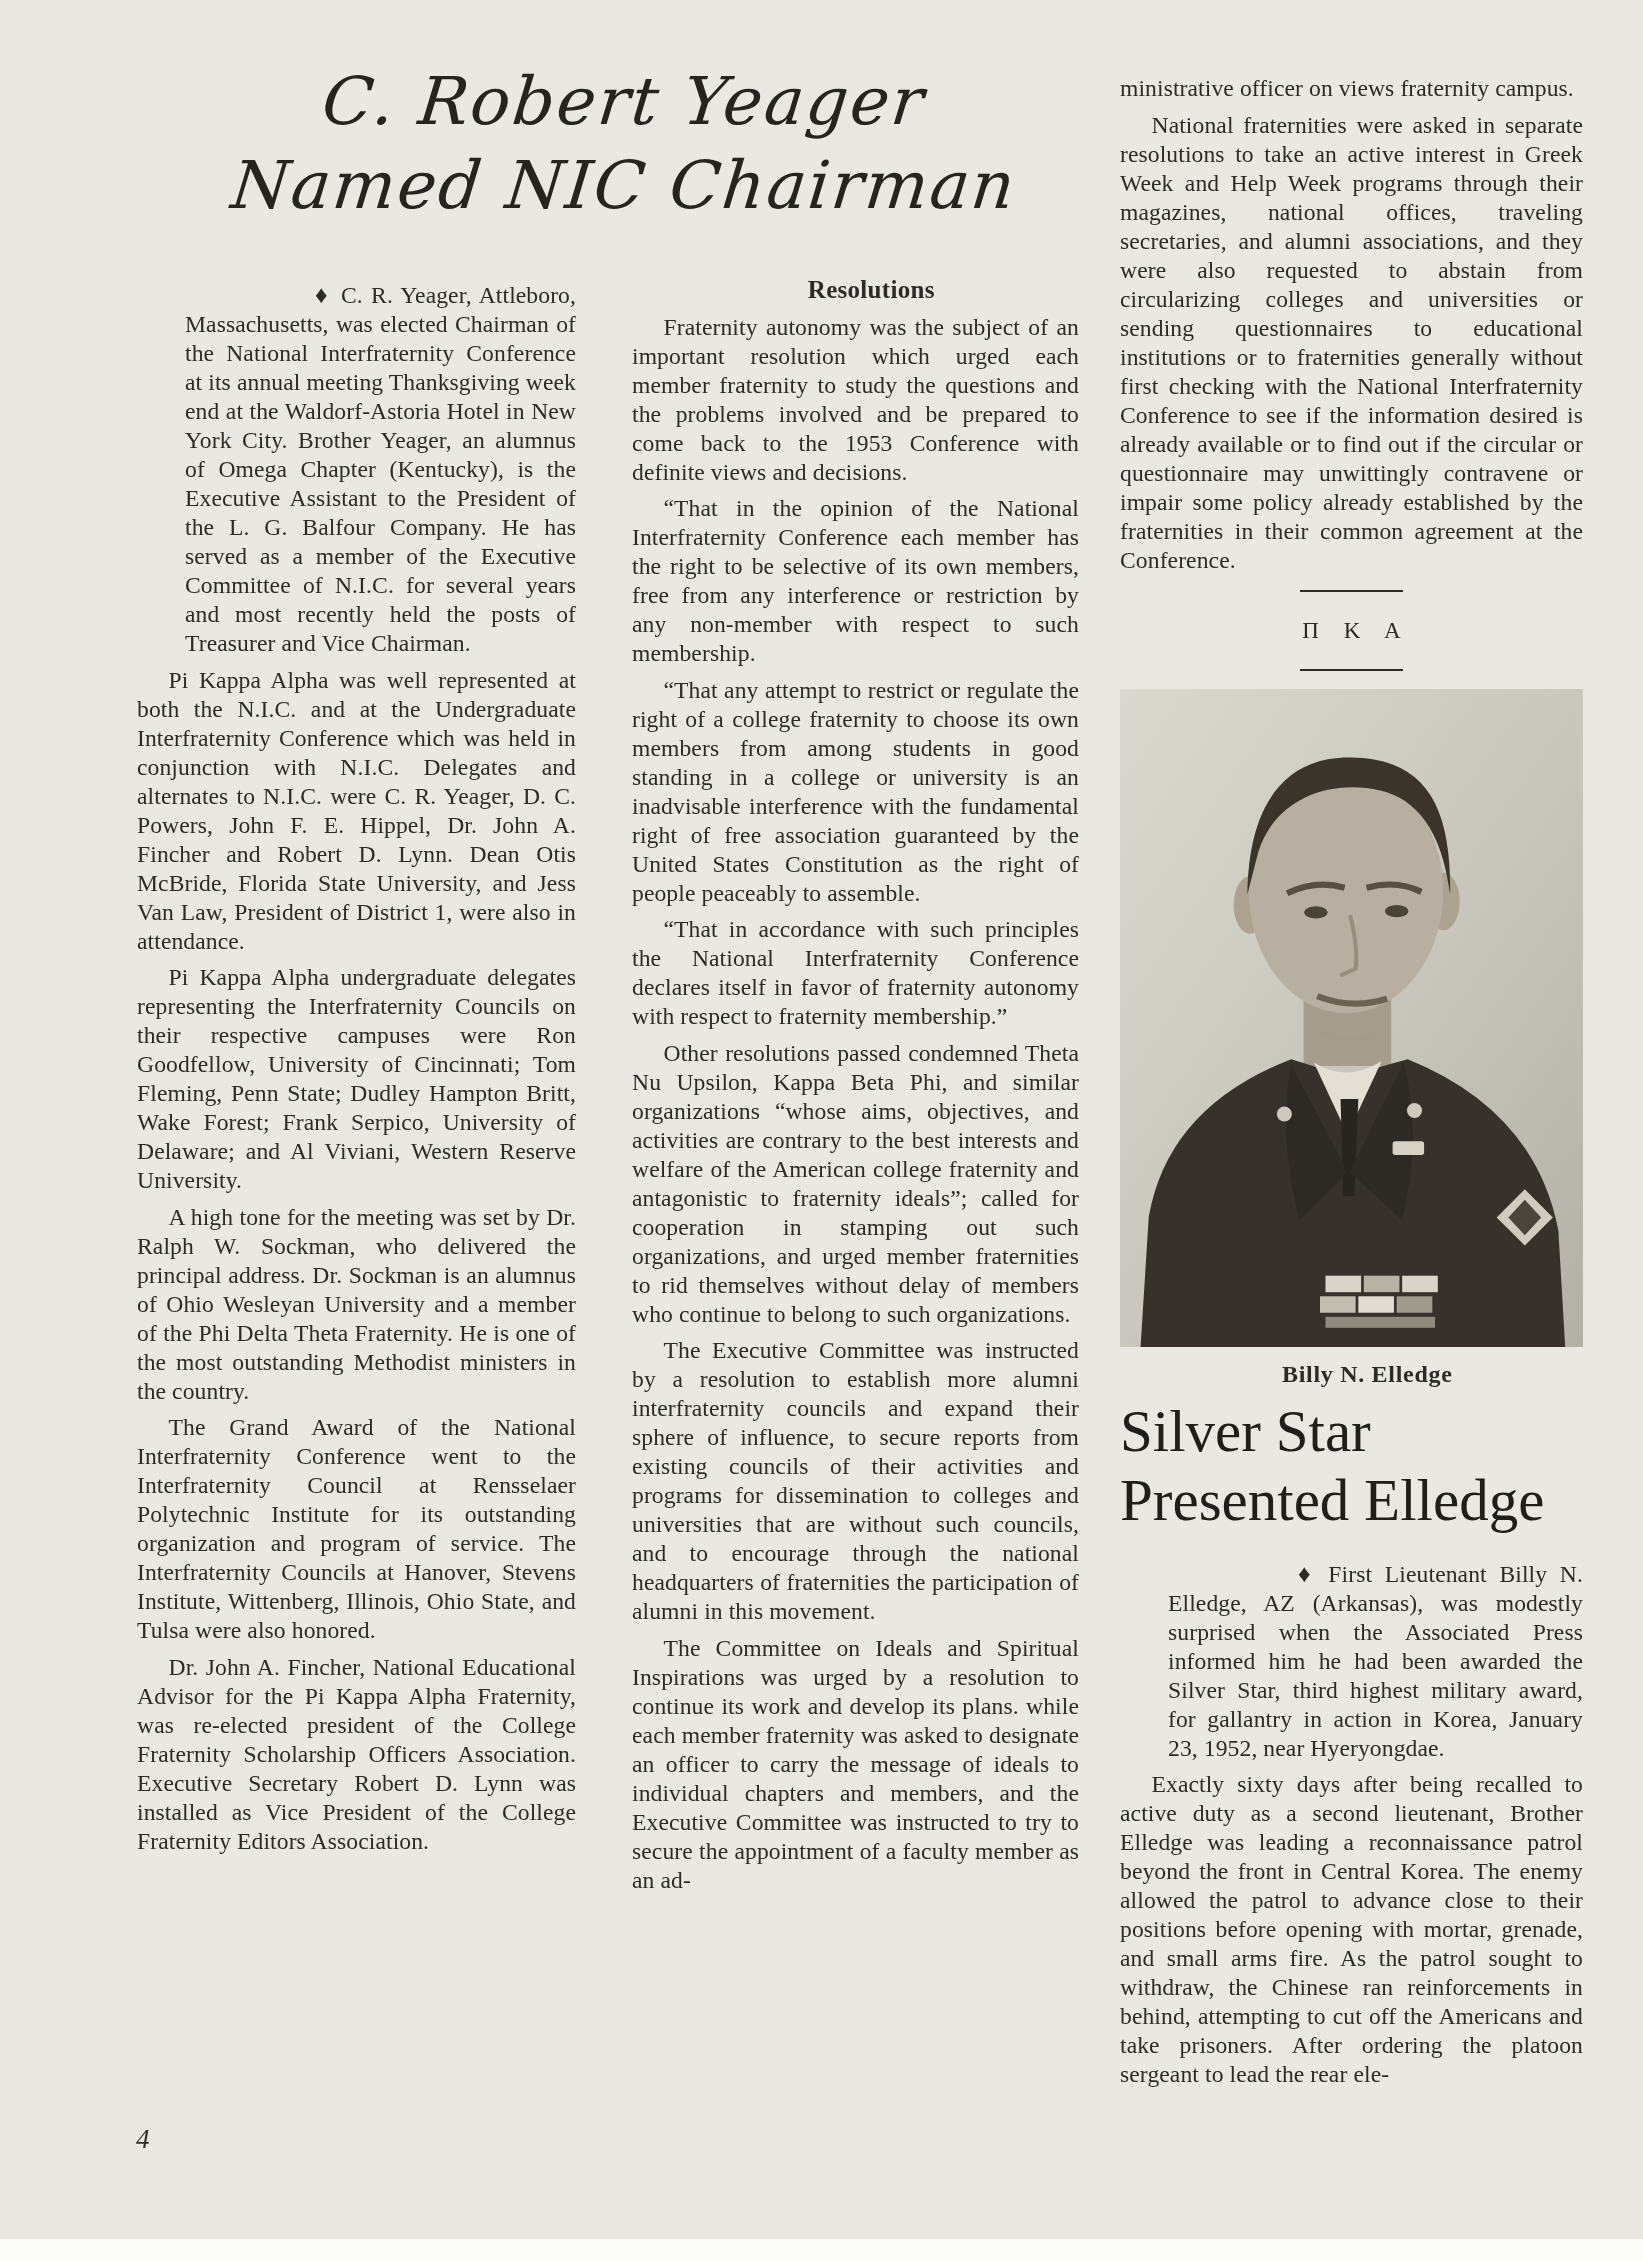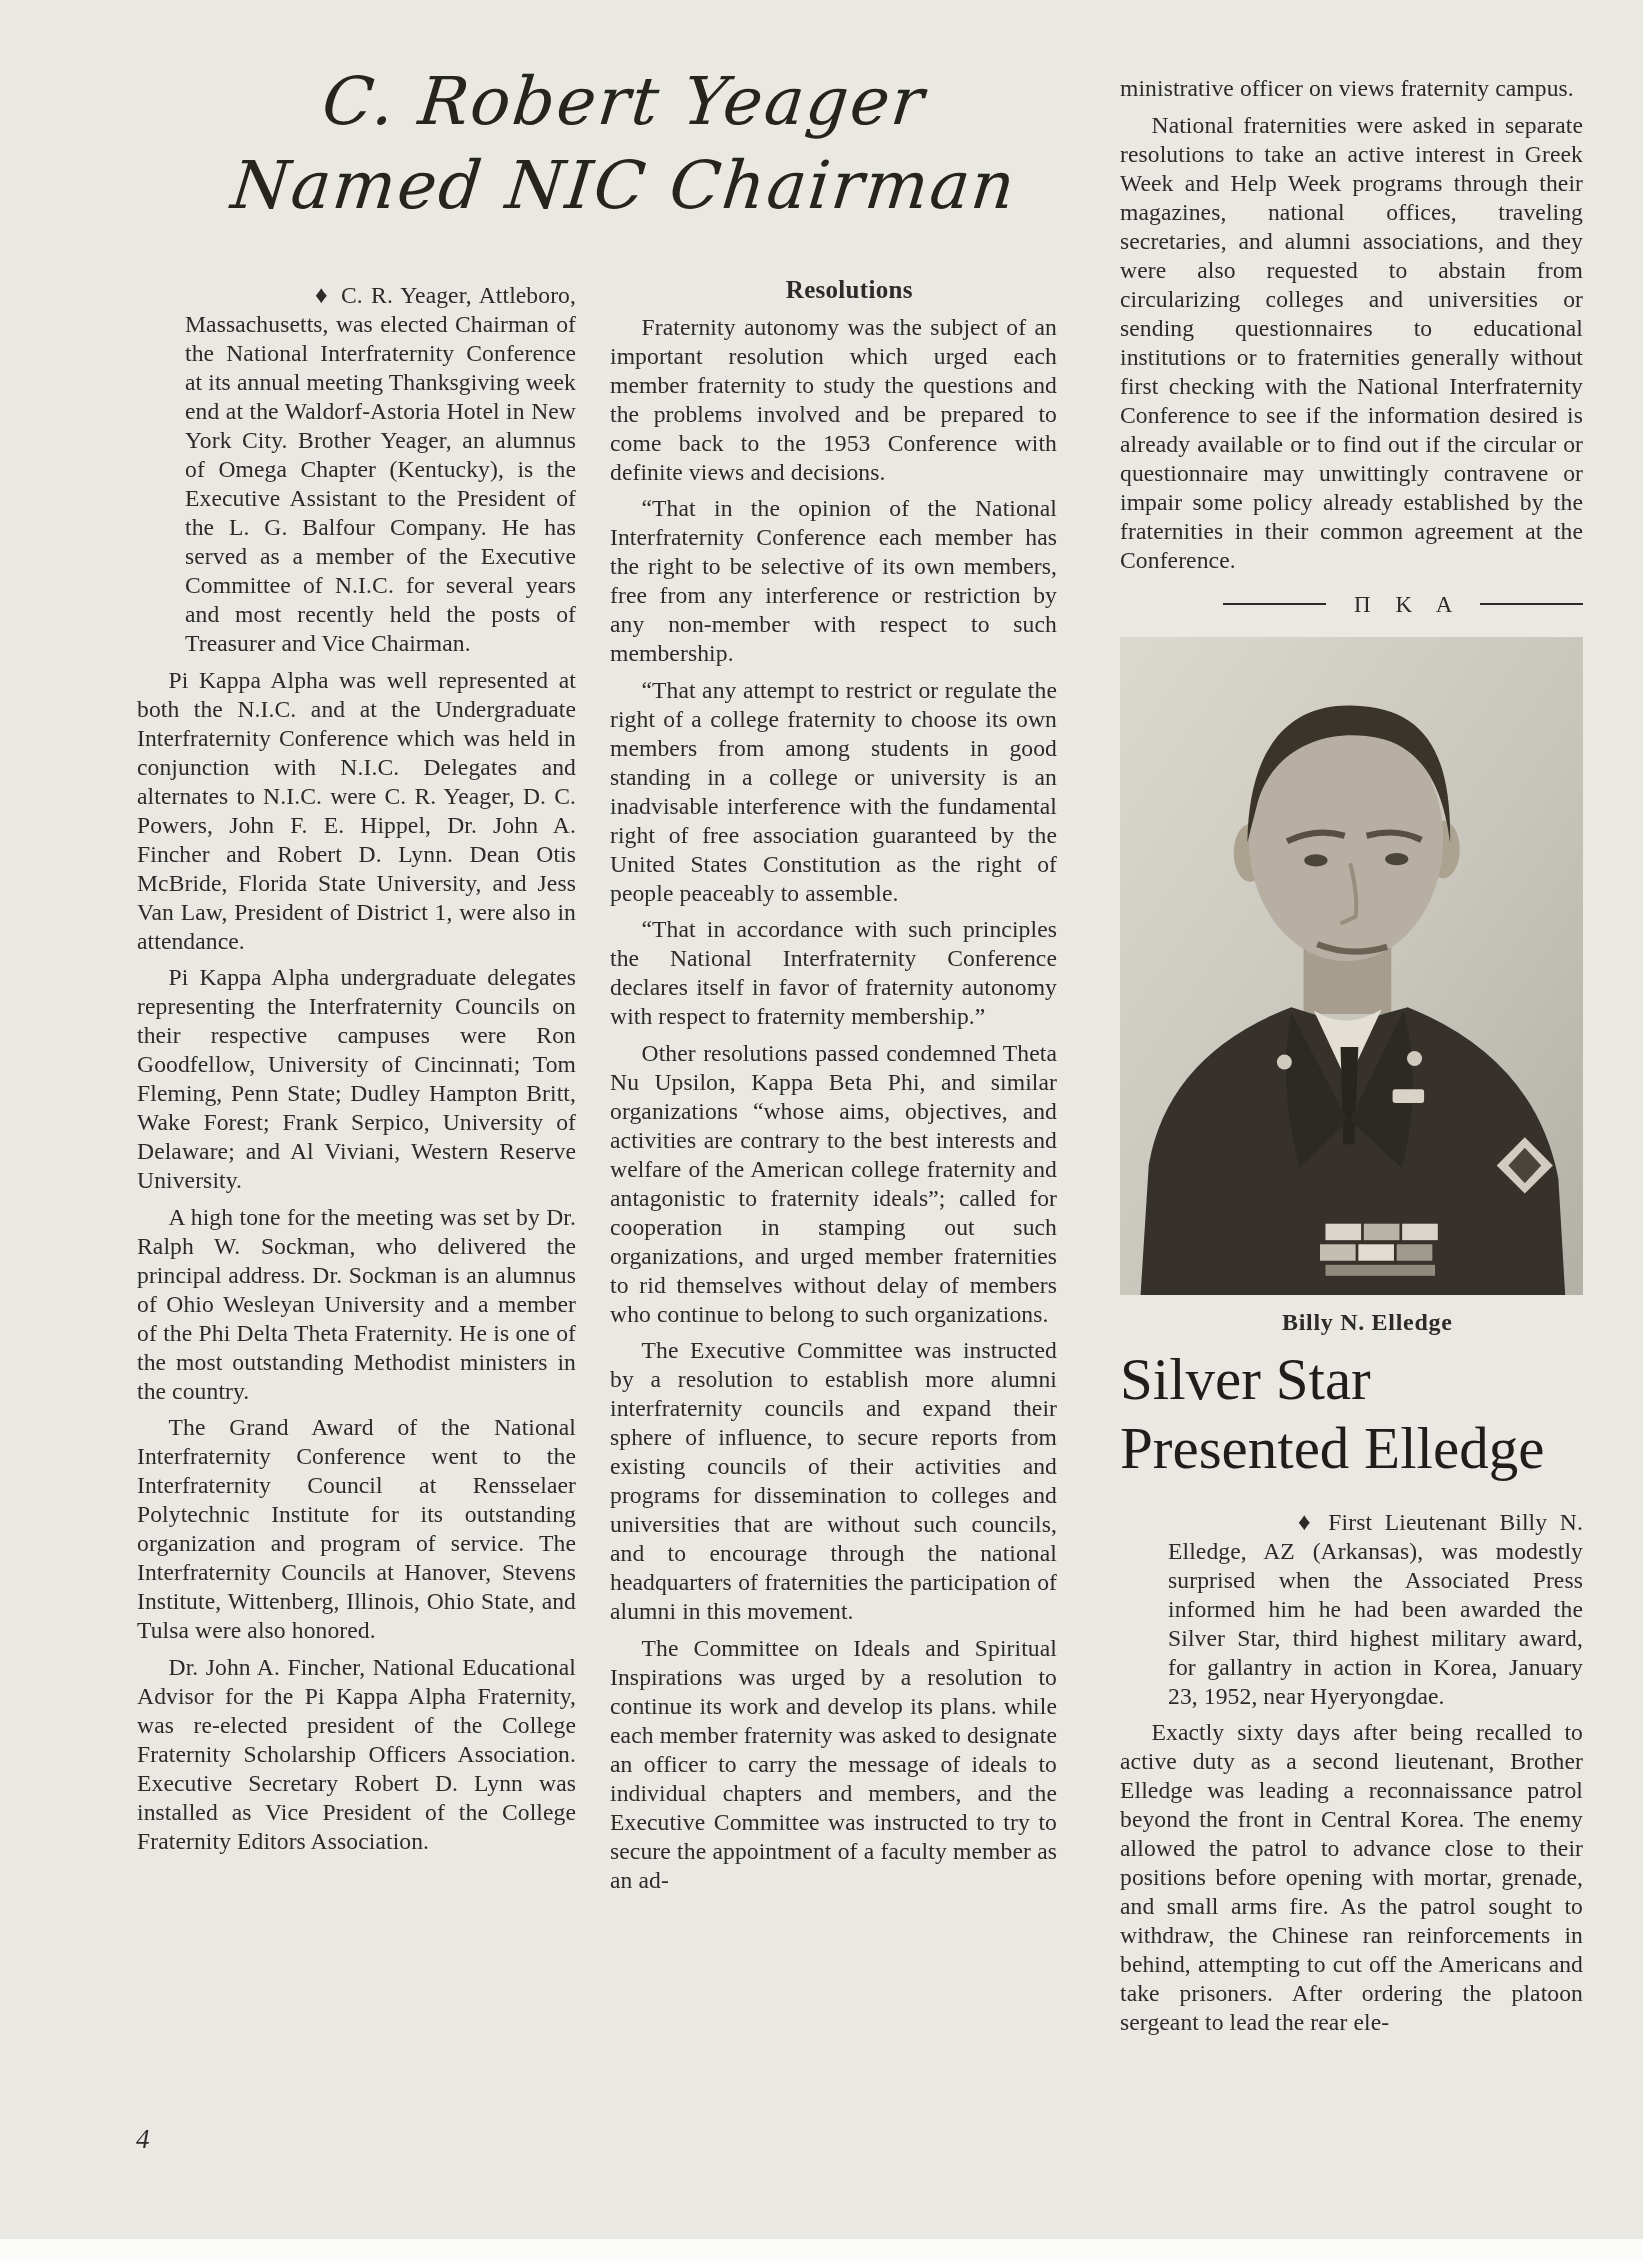--- a/index.html
+++ b/index.html
@@ -20,37 +20,38 @@
   .title-line1{font-size:66px;line-height:1.28;letter-spacing:2.1px;transform:skewX(-6deg);}
   .title-line2{font-size:66px;line-height:1.28;letter-spacing:2.1px;transform:skewX(-6deg);}
 
   
   .col{
     position:absolute;
     font-size:23.6px;line-height:29px;text-align:justify;
     letter-spacing:0.1px;
   }
   #col1{left:137px;top:280px;width:439px;}
-  #col2{left:610px;top:275px;width:447px;}
+  #col2{left:632px;top:275px;width:447px;}
   #col3{left:1120px;top:74px;width:463px;}
 
   .col p{margin:0 0 7.5px 0;text-indent:31.5px;}
   .col p.noindent{text-indent:0;}
   .col p.lead{text-indent:130px;margin-left:48px;}
   .diamond{font-size:1.05em;margin-right:11px;letter-spacing:0;}
 
   .col2-heading{
     font-weight:700;text-align:center;font-size:25px;line-height:30px;
     margin:0 0 9.6px 0;letter-spacing:0.3px;text-indent:0;
   }
 
   
   .pka-divider{
-    display:flex;align-items:center;justify-content:flex-end;gap:18px;
+    display:flex;align-items:center;justify-content:center;gap:24px;
     margin:15px 0 18px 0;
+    flex-direction:column;
   }
   .pka-divider .rule{display:block;width:103px;height:0;border-top:2.7px solid #2d2b27;}
   .pka-text{font-size:23px;letter-spacing:9.6px;text-indent:9.6px;}
 
   
   .photo-fig{margin:0 0 13.7px 0;}
   .photo-fig svg{display:block;width:463px;height:658px;}
   .photo-caption{
     text-align:center;font-weight:700;font-size:24px;
     margin:0 0 18px 0;letter-spacing:0.7px;text-indent:0;

